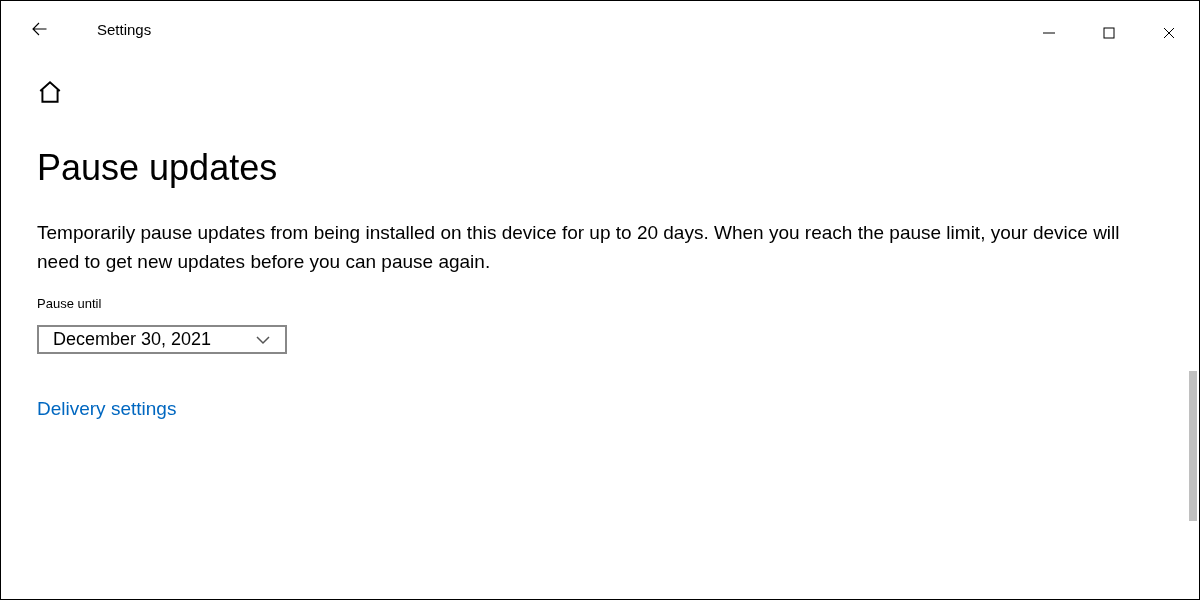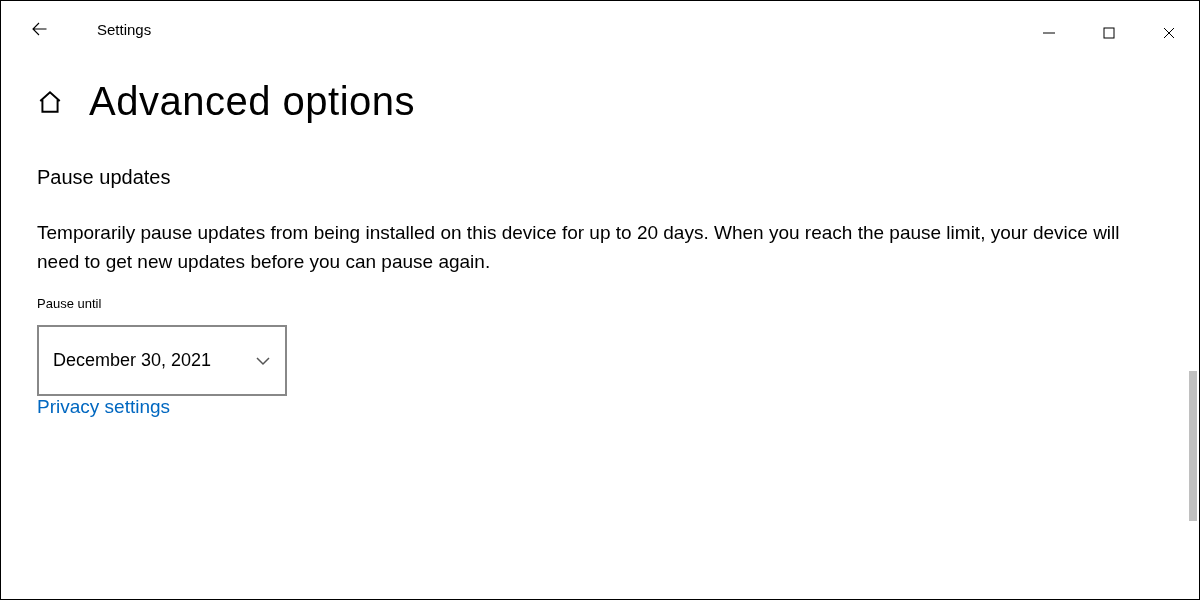--- a/index.html
+++ b/index.html
@@ -84,21 +84,21 @@
       stroke-width: 1.8;
       fill: none;
     }
     .page-title {
       font-size: 40px;
       font-weight: 400;
       color: #000;
       letter-spacing: 0.5px;
     }
     .section-heading {
-      font-size: 20px;
+      font-size: 36px;
       font-weight: 400;
       color: #000;
       margin-bottom: 30px;
     }
     .section-desc {
       font-size: 19px;
       font-weight: 400;
       color: #000;
       line-height: 1.5;
       margin-bottom: 20px;
@@ -107,25 +107,26 @@
     .field-label {
       font-size: 13px;
       font-weight: 400;
       color: #000;
       margin-bottom: 14px;
     }
     .dropdown {
       display: inline-flex;
       align-items: center;
       border: 2px solid #888;
-      padding: 23px 14px;
+      padding: 2px 14px;
       cursor: pointer;
       gap: 16px;
       min-width: 250px;
       justify-content: space-between;
+      margin-bottom: 44px;
     }
     .dropdown-value {
       font-size: 18px;
       color: #000;
     }
     .dropdown svg {
       width: 16px;
       height: 10px;
       stroke: #555;
       stroke-width: 1.5;
@@ -178,33 +179,32 @@
   </div>
 </div>
 
 <div class="content">
   <div class="page-header">
     <div class="home-btn">
       <svg viewBox="0 0 24 24">
         <path d="M3 11 L12 3 L21 11 M5 10 L5 21 L19 21 L19 10"></path>
       </svg>
     </div>
-    <h1 class="page-title">Advanced options</h1>
   </div>
 
   <h2 class="section-heading">Pause updates</h2>
 
   <p class="section-desc">Temporarily pause updates from being installed on this device for up to 20 days. When you reach the pause limit, your device will need to get new updates before you can pause again.</p>
 
   <div class="field-label">Pause until</div>
 
   <div class="dropdown">
     <span class="dropdown-value">December 30, 2021</span>
     <svg viewBox="0 0 16 10">
       <path d="M2 2 L8 8 L14 2"></path>
     </svg>
   </div>
 
 
-  <a class="link">Privacy settings</a>
+  <a class="link">Delivery settings</a>
 </div>
 
 <div class="scrollbar"></div>
 
 </body></html>

